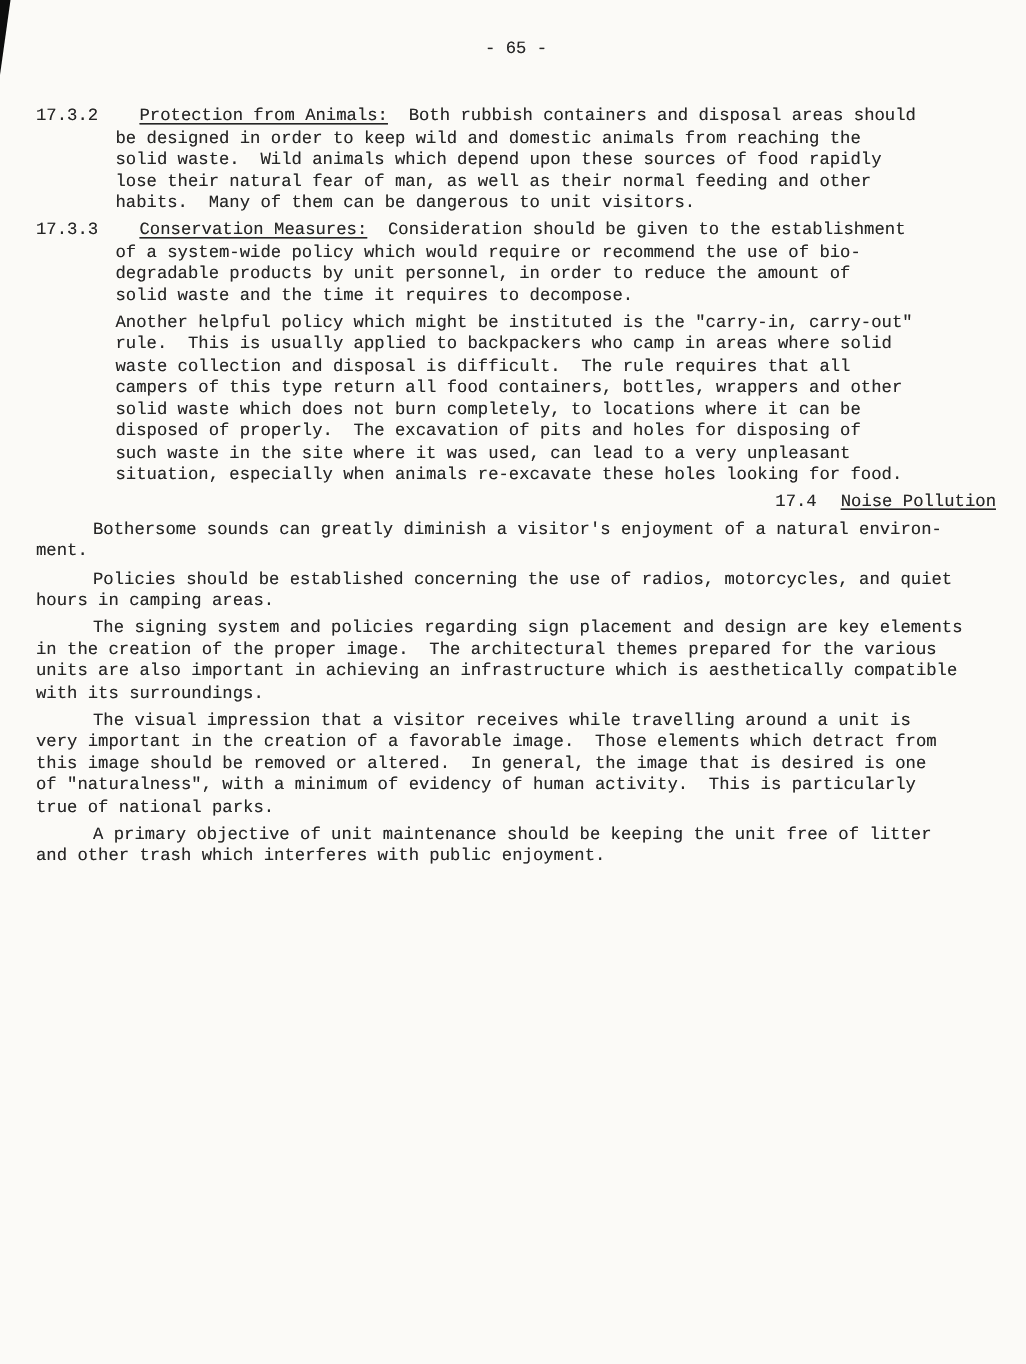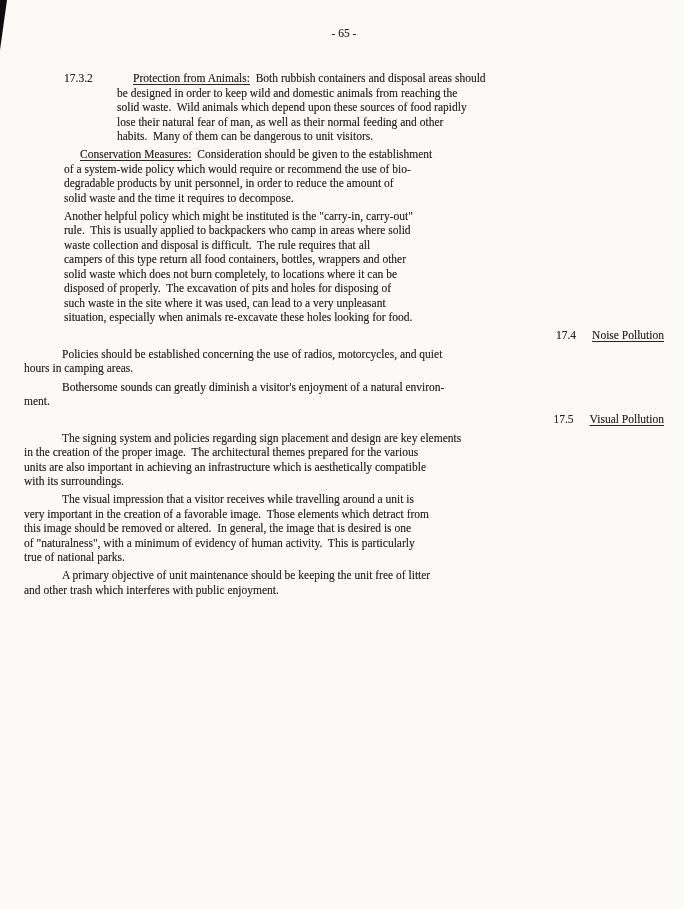--- a/index.html
+++ b/index.html
@@ -9,21 +9,21 @@
   }
   .page {
     position: relative;
     width: 684px;
     height: 909px;
     margin: 0 auto;
     background: #fbfaf7;
     box-sizing: border-box;
     padding: 26px 20px 0 24px;
     overflow: hidden;
-    font-family: Liberation Serif, serif;
+    font-family: Liberation Mono, monospace;
     font-size: 11.5px;
     line-height: 14.4px;
     color: #262626;
     text-shadow: 0 0 0.4px rgba(30,30,30,0.45);
   }
   .corner-artifact {
     position: absolute;
     left: 0;
     top: 0;
     width: 0;
@@ -37,21 +37,20 @@
   }
   p {
     margin: 0 0 4px 0;
     white-space: pre-wrap;
   }
   .intro {
     margin-left: 93px;
   }
   .num-section {
     display: flex;
-    margin-left: 40px;
   }
   .sec-num {
     flex: 0 0 53px;
     white-space: pre;
   }
   .sec-body {
     flex: 1 1 auto;
     min-width: 0;
   }
   .sec-heading {
@@ -85,50 +84,48 @@
     <div class="sec-body">
       <p><span class="sec-heading">Protection from Animals:</span><span>  Both rubbish containers and disposal areas should
 be designed in order to keep wild and domestic animals from reaching the
 solid waste.  Wild animals which depend upon these sources of food rapidly
 lose their natural fear of man, as well as their normal feeding and other
 habits.  Many of them can be dangerous to unit visitors.</span></p>
     </div>
   </div>
 
   <div class="num-section">
+    <span class="sec-num">17.3.3</span>
     <div class="sec-body">
       <p><span class="sec-heading">Conservation Measures:</span><span>  Consideration should be given to the establishment
 of a system-wide policy which would require or recommend the use of bio-
 degradable products by unit personnel, in order to reduce the amount of
 solid waste and the time it requires to decompose.</span></p>
       <p>Another helpful policy which might be instituted is the "carry-in, carry-out"
 rule.  This is usually applied to backpackers who camp in areas where solid
 waste collection and disposal is difficult.  The rule requires that all
 campers of this type return all food containers, bottles, wrappers and other
 solid waste which does not burn completely, to locations where it can be
 disposed of properly.  The excavation of pits and holes for disposing of
 such waste in the site where it was used, can lead to a very unpleasant
 situation, especially when animals re-excavate these holes looking for food.</p>
     </div>
   </div>
 
   <div>
     <div class="major-heading">
       <span class="major-num">17.4</span><span class="sec-heading">Noise Pollution</span>
     </div>
+    <p class="full-para">Bothersome sounds can greatly diminish a visitor's enjoyment of a natural environ-
+ment.</p>
     <p class="full-para">Policies should be established concerning the use of radios, motorcycles, and quiet
 hours in camping areas.</p>
-    <p class="full-para">Bothersome sounds can greatly diminish a visitor's enjoyment of a natural environ-
-ment.</p>
   </div>
 
   <div>
-    <div class="major-heading">
-      <span class="major-num">17.5</span><span class="sec-heading">Visual Pollution</span>
-    </div>
     <p class="full-para">The signing system and policies regarding sign placement and design are key elements
 in the creation of the proper image.  The architectural themes prepared for the various
 units are also important in achieving an infrastructure which is aesthetically compatible
 with its surroundings.</p>
     <p class="full-para">The visual impression that a visitor receives while travelling around a unit is
 very important in the creation of a favorable image.  Those elements which detract from
 this image should be removed or altered.  In general, the image that is desired is one
 of "naturalness", with a minimum of evidency of human activity.  This is particularly
 true of national parks.</p>
     <p class="full-para">A primary objective of unit maintenance should be keeping the unit free of litter

